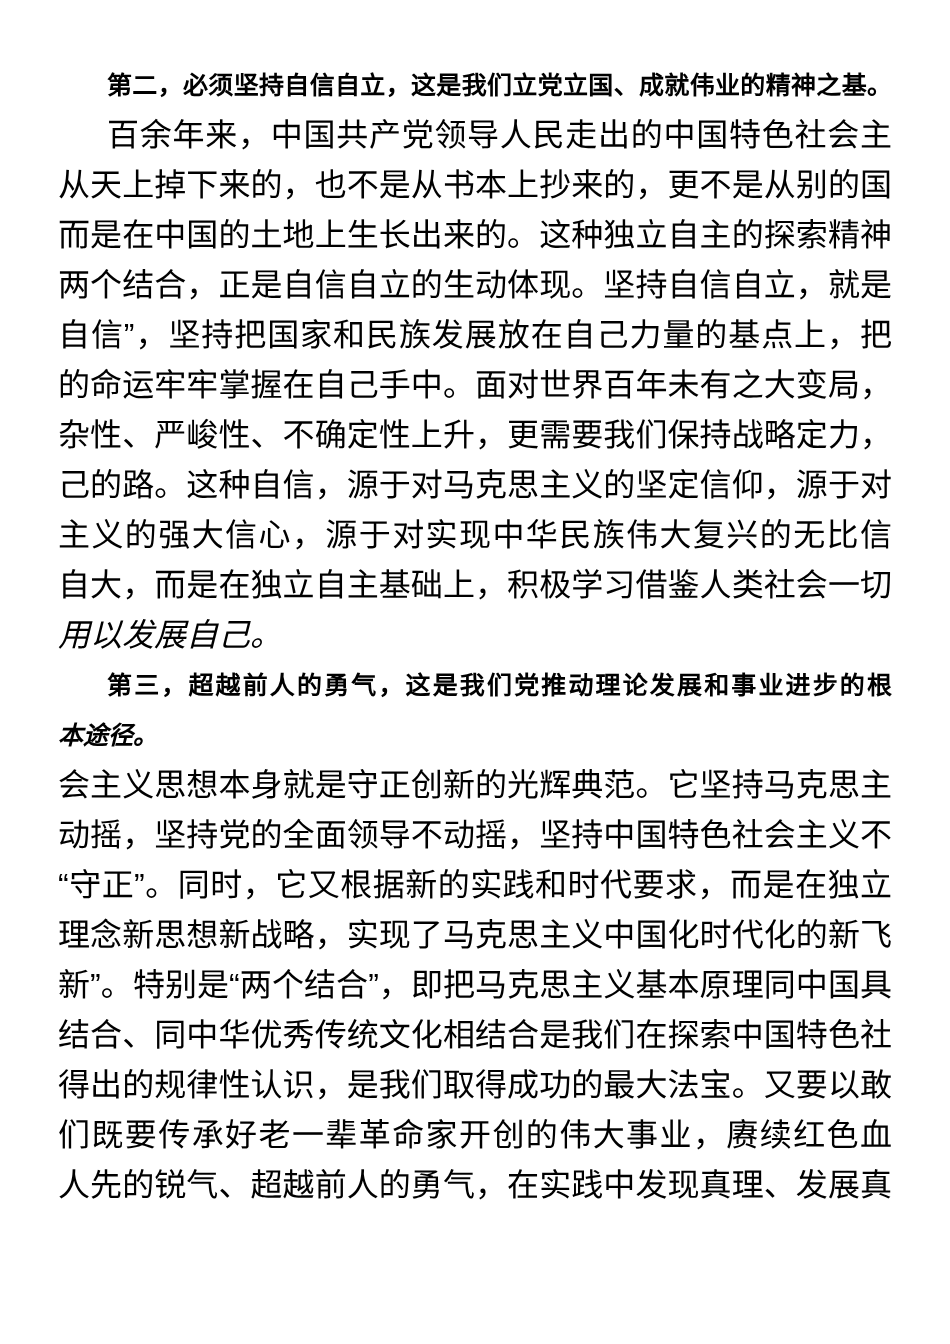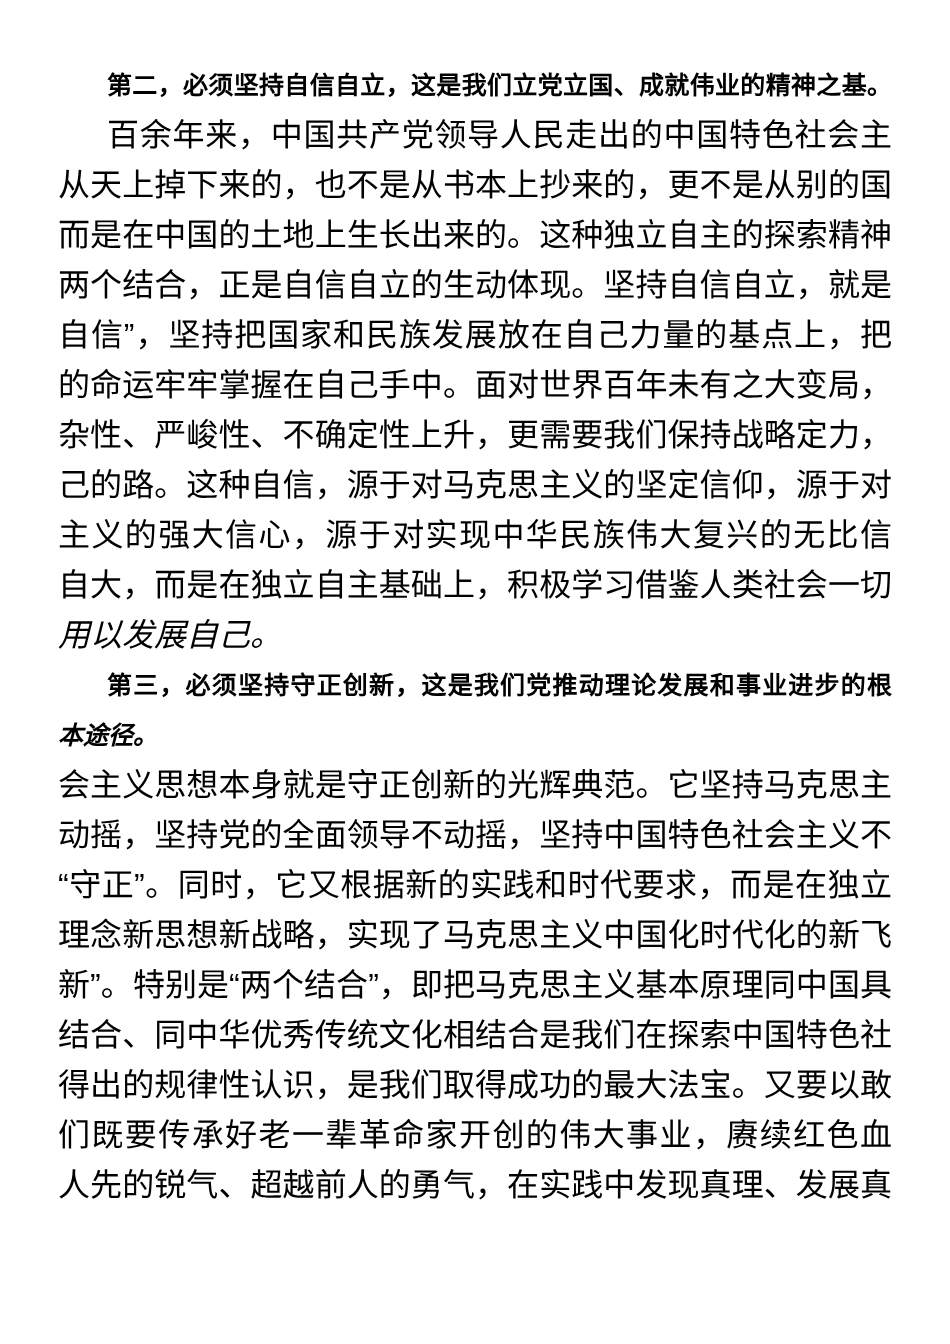--- a/index.html
+++ b/index.html
@@ -60,21 +60,21 @@
         <div class="line">两个结合，正是自信自立的生动体现。坚持自信自立，就是要坚定“四个</div>
         <div class="line">自信”，坚持把国家和民族发展放在自己力量的基点上，把中国发展进步</div>
         <div class="line">的命运牢牢掌握在自己手中。面对世界百年未有之大变局，外部环境的复</div>
         <div class="line">杂性、严峻性、不确定性上升，更需要我们保持战略定力，坚定不移走自</div>
         <div class="line">己的路。这种自信，源于对马克思主义的坚定信仰，源于对中国特色社会</div>
         <div class="line">主义的强大信心，源于对实现中华民族伟大复兴的无比信念。赓续红色血脉</div>
         <div class="line">自大，而是在独立自主基础上，积极学习借鉴人类社会一切优秀文明成果，</div>
         <div class="line short">用以发展自己。</div>
       </div>
       <div class="para heading">
-        <div class="line indent">第三，必须坚持守正创新，这是我们党推动理论发展和事业进步的根</div>
+        <div class="line indent">第三，超越前人的勇气，这是我们党推动理论发展和事业进步的根</div>
         <div class="line short">本途径。</div>
       </div>
       <div class="para body">
         <div class="line">会主义思想本身就是守正创新的光辉典范。它坚持马克思主义基本原理不</div>
         <div class="line">动摇，坚持党的全面领导不动摇，坚持中国特色社会主义不动摇，这是</div>
         <div class="line">“守正”。同时，它又根据新的实践和时代要求，而是在独立自主基础上</div>
         <div class="line">理念新思想新战略，实现了马克思主义中国化时代化的新飞跃，这是“创</div>
         <div class="line">新”。特别是“两个结合”，即把马克思主义基本原理同中国具体实际相</div>
         <div class="line">结合、同中华优秀传统文化相结合是我们在探索中国特色社会主义道路中</div>
         <div class="line">得出的规律性认识，是我们取得成功的最大法宝。又要以敢为，要求我</div>

